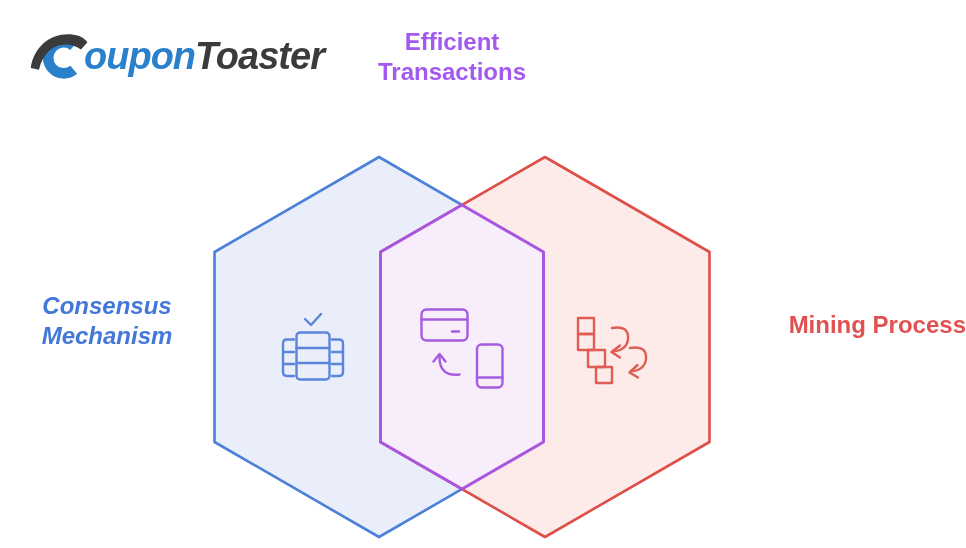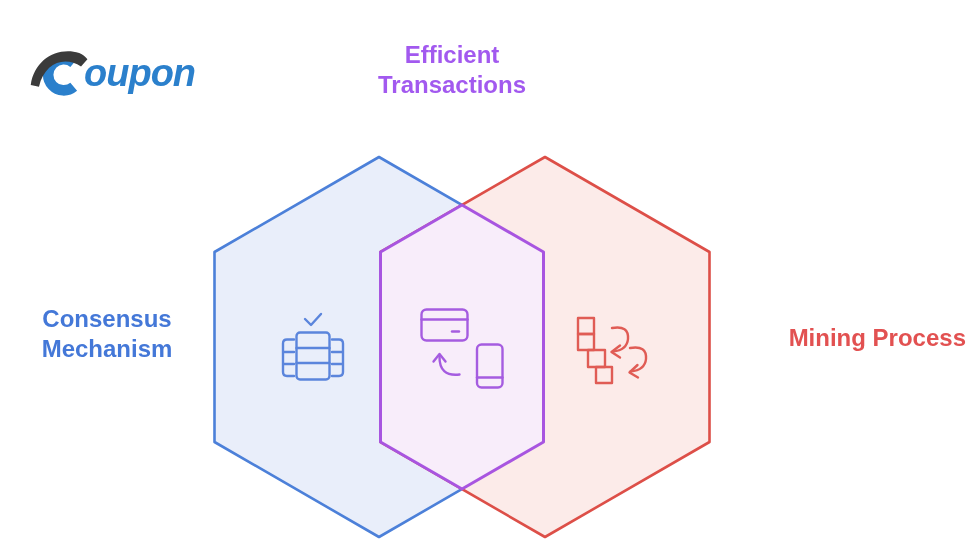--- a/index.html
+++ b/index.html
@@ -3,40 +3,39 @@
 <meta charset="utf-8">
 <style>
   html,body{margin:0;padding:0;}
   body{
     width:966px;height:548px;position:relative;overflow:hidden;
     background:#ffffff;
     font-family:"Liberation Sans", sans-serif;
   }
   
   .logo{
-    position:absolute;left:28px;top:42px;height:62px;
+    position:absolute;left:28px;top:25px;height:62px;
     display:flex;align-items:center;
   }
   .logo svg{display:block;}
   .logo-text{
     font-weight:bold;font-style:italic;font-size:38px;letter-spacing:-1px;
     line-height:62px;white-space:nowrap;
   }
   .logo-text.blue{color:var(--logo-blue);margin-left:-8px;}
   .logo-text.dark{color:var(--logo-dark);}
   .logo-c-blue{stroke:var(--logo-blue);fill:none;}
   .logo-c-dark{fill:var(--logo-dark);}
   
   .label{
     position:absolute;font-weight:bold;font-size:24px;line-height:30px;
     text-align:center;
-    margin-top:13px;
   }
   .label.top{left:352px;top:27px;width:200px;color:var(--purple-text);}
-  .label.left{left:17px;top:291px;width:180px;color:var(--blue-text);}
+  .label.left{left:17px;top:291px;width:180px;color:var(--blue-text);font-style:italic;}
   .label.right{left:744px;top:310px;width:222px;text-align:right;color:var(--red-text);}
   
   .venn{position:absolute;left:0;top:0;}
   .hex{stroke-linejoin:round;}
   .hex-blue{fill:var(--blue-fill);stroke:var(--blue-stroke);stroke-width:2.6;}
   .hex-red{fill:var(--red-fill);stroke:var(--red-stroke);stroke-width:2.6;}
   .hex-purple{fill:var(--purple-fill);stroke:var(--purple-stroke);stroke-width:3;}
   .icon{fill:none;stroke-width:2.4;stroke-linecap:round;stroke-linejoin:round;}
   .icon-blue{stroke:var(--blue-icon);}
   .icon-purple{stroke:var(--purple-icon);}
@@ -44,20 +43,21 @@
 </style>
 </head>
 <body>
 
 <header class="logo">
   <svg width="64" height="60" viewBox="0 0 70 62">
     <path class="logo-c-blue" stroke-width="11.5" d="M 50,20 A 17,17 0 1 0 50,46"></path>
     <path class="logo-c-dark" d="M 3,44 C 7,16 32,2 56,9 C 60,10.5 63,13 65,16 L 58,24 C 40,12 18,20 12,46 Z"></path>
   </svg>
   <span class="logo-text blue">oupon</span>
+  <span class="logo-text dark">Toaster</span>
 </header>
 
 <div class="label top">Efficient Transactions</div>
 <div class="label left">Consensus Mechanism</div>
 <div class="label right">Mining Process</div>
 
 <svg class="venn" width="966" height="548" viewBox="0 0 966 548">
 
   <path class="hex hex-blue" d="M 379,157 L 543.5,252 L 543.5,442 L 379,537 L 214.5,442 L 214.5,252 Z"></path>
   <path class="hex hex-red" d="M 545,157 L 709.5,252 L 709.5,442 L 545,537 L 380.5,442 L 380.5,252 Z"></path>

